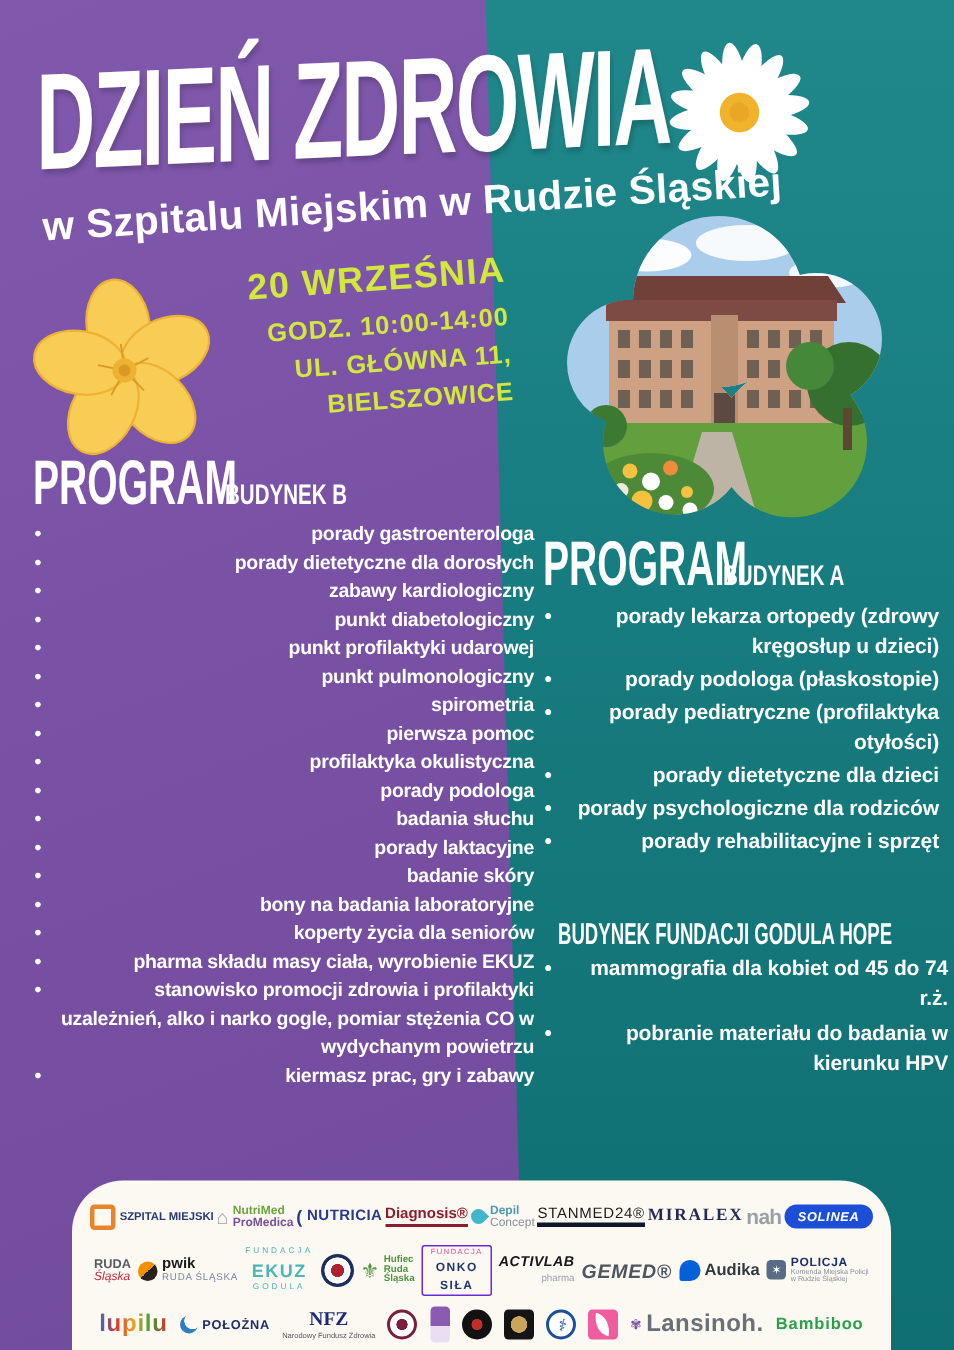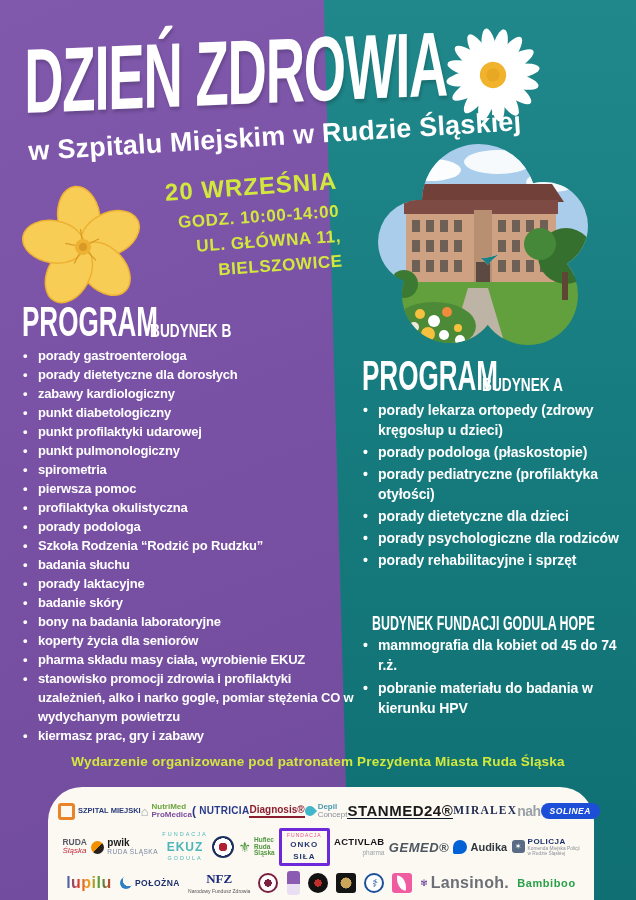--- a/index.html
+++ b/index.html
@@ -32,21 +32,21 @@
   .head-main{position:absolute;left:0;bottom:0;font-size:42px;transform:scale(0.62,1) ;}
   .head-sub{position:absolute;bottom:4px;font-size:19px;transform:scale(0.72,1);}
   .prog-b{left:22px;top:300px;width:334px;}
   .prog-b .head-sub{left:128px;}
   .prog-a{left:362px;top:354px;width:264px;}
   .prog-a .head-sub{left:120px;}
   .godula{left:362px;top:612px;width:270px;}
   .godula-head{font-size:20px;font-weight:bold;white-space:nowrap;
     transform:scale(0.62,1);transform-origin:left bottom;margin-left:10px;}
   ul.plist{list-style:none;margin:0;padding:0;font-weight:bold;}
-  ul.plist li{position:relative;padding-left:16px;}
+  ul.plist li{position:relative;padding-left:16px;text-align:right;}
   ul.plist li::before{content:"•";position:absolute;left:1px;top:0;}
   .list-b{margin-top:8px;font-size:13px;line-height:19px;letter-spacing:-0.2px;}
   .list-a{margin-top:8px;font-size:14px;line-height:20px;letter-spacing:-0.1px;}
   .list-a li{margin-bottom:2px;}
   .list-g{margin-top:6px;font-size:14px;line-height:20px;letter-spacing:-0.1px;margin-left:10px;}
   .list-g li{margin-bottom:3px;}
   
   .photo-bloom{position:absolute;left:376px;top:144px;width:212px;height:204px;}
   
   .patronage{position:absolute;left:0;top:754px;width:100%;text-align:center;
@@ -63,43 +63,43 @@
   .lg-szpital b{color:#273a7a;font-size:7.5px;}
   .lg-nutrimed i{color:#9aa0a8;font-size:13px;font-style:normal;}
   .lg-nutrimed .l1{color:#6aa53e;font-size:8px;font-weight:bold;}
   .lg-nutrimed .l2{color:#7a4e9e;font-size:8px;font-weight:bold;}
   .lg-nutricia{color:#283a8c;font-size:10px;font-weight:bold;letter-spacing:.3px;}
   .lg-nutricia i{font-style:normal;font-size:12px;}
   .lg-diagnosis{color:#8c1d2f;font-size:10px;font-weight:bold;border-bottom:2px solid #8c1d2f;padding-bottom:1px;}
   .lg-depil i{width:10px;height:10px;border-radius:50% 0 50% 50%;background:#3fb6c9;display:inline-block;transform:rotate(45deg);}
   .lg-depil .l1{color:#4a9ab0;font-size:8px;font-weight:bold;}
   .lg-depil .l2{color:#8a8f98;font-size:8px;}
-  .lg-stanmed .l1{color:#1a1a1a;font-size:15px;font-weight:bold;letter-spacing:.5px;border-bottom:1px solid #0f172a;}
+  .lg-stanmed .l1{color:#1a1a1a;font-size:10px;font-weight:normal;letter-spacing:.5px;border-bottom:3px solid #0f172a;}
   .lg-miralex{color:#232d54;font-family:"Liberation Serif",serif;font-size:11.5px;font-weight:bold;letter-spacing:1.2px;}
   .lg-nah{color:#9aa0a6;font-size:14px;font-weight:bold;letter-spacing:-0.5px;}
   .lg-solinea{background:#1d4ed8;color:#fff;font-size:8.5px;font-weight:bold;font-style:italic;
     padding:4px 9px;border-radius:9px;letter-spacing:.5px;}
   
   .lg-ruda .l1{color:#5a5a66;font-size:8.5px;font-weight:bold;}
   .lg-ruda .l2{color:#c22a3a;font-size:8px;font-style:italic;}
   .lg-pwik i{width:13px;height:13px;border-radius:50%;background:linear-gradient(135deg,#f29100 50%,#26211c 50%);display:inline-block;}
   .lg-pwik .l1{color:#1c1c1c;font-size:10px;font-weight:bold;}
   .lg-pwik .l2{color:#7787a0;font-size:6.5px;letter-spacing:.5px;}
   .lg-hope{align-items:center;text-align:center;color:#4db6ba;}
   .lg-hope .l1,.lg-hope .l3{font-size:5.5px;letter-spacing:2px;}
   .lg-hope .l2{font-size:12px;letter-spacing:1px;font-weight:bold;}
   .badge{display:inline-block;}
   .badge-eagle{width:22px;height:22px;border-radius:50%;
     background:radial-gradient(circle,#b02030 0 27%,#fff 29% 55%,#1d2f5e 57% 100%);}
   .lg-hufiec i{color:#4e963e;font-size:14px;font-style:normal;}
   .lg-hufiec span{color:#4e963e;font-size:6.5px;font-weight:bold;}
-  .lg-onko{border:3px solid #6d28d9;padding:2px 5px;text-align:center;border-radius:2px;}
+  .lg-onko{border:1px solid #6d28d9;padding:2px 5px;text-align:center;border-radius:2px;}
   .lg-onko .l1{color:#e84c8b;font-size:5px;letter-spacing:1px;}
   .lg-onko .l2,.lg-onko .l3{color:#23356e;font-size:8px;font-weight:bold;letter-spacing:1px;}
-  .lg-activlab .l1{color:#15151a;font-size:9.5px;font-weight:bold;letter-spacing:.3px;}
+  .lg-activlab .l1{color:#15151a;font-size:9.5px;font-weight:bold;font-style:italic;letter-spacing:.3px;}
   .lg-activlab .l2{color:#9aa2aa;font-size:6.5px;align-self:flex-end;}
   .lg-gemed{color:#4c565e;font-size:13px;font-weight:bold;font-style:italic;letter-spacing:.5px;}
   .lg-audika i{width:14px;height:14px;border-radius:50% 50% 50% 12%;background:#0062d6;display:inline-block;}
   .lg-audika b{color:#31383f;font-size:11px;}
   .lg-policja i{width:13px;height:13px;border-radius:3px;background:#5a6b85;display:inline-flex;
     align-items:center;justify-content:center;color:#fff;font-size:8px;font-style:normal;}
   .lg-policja .l1{color:#1b2f6b;font-size:8px;font-weight:bold;letter-spacing:.5px;}
   .lg-policja .l2,.lg-policja .l3{color:#8a8f98;font-size:4.8px;}
   
   .lg-lupilu b{font-size:16px;letter-spacing:.5px;
@@ -259,21 +259,20 @@
         <li>porady gastroenterologa</li>
         <li>porady dietetyczne dla dorosłych</li>
         <li>zabawy kardiologiczny</li>
         <li>punkt diabetologiczny</li>
         <li>punkt profilaktyki udarowej</li>
         <li>punkt pulmonologiczny</li>
         <li>spirometria</li>
         <li>pierwsza pomoc</li>
         <li>profilaktyka okulistyczna</li>
         <li>porady podologa</li>
-        <li>Szkoła Rodzenia “Rodzić po Rudzku”</li>
         <li>badania słuchu</li>
         <li>porady laktacyjne</li>
         <li>badanie skóry</li>
         <li>bony na badania laboratoryjne</li>
         <li>koperty życia dla seniorów</li>
         <li>pharma składu masy ciała, wyrobienie EKUZ</li>
         <li>stanowisko promocji zdrowia i profilaktyki uzależnień, alko i narko gogle, pomiar stężenia CO w wydychanym powietrzu</li>
         <li>kiermasz prac, gry i zabawy</li>
       </ul>
   </div>
@@ -294,21 +293,20 @@
   </div>
 
   <div class="section godula">
     <div class="godula-head">BUDYNEK FUNDACJI GODULA HOPE</div>
     <ul class="plist list-g">
         <li>mammografia dla kobiet od 45 do 74 r.ż.</li>
         <li>pobranie materiału do badania w kierunku HPV</li>
       </ul>
   </div>
 
-  <div class="patronage">Wydarzenie organizowane pod patronatem Prezydenta Miasta Ruda Śląska</div>
 
   <div class="footer-panel">
     <div class="logo-row">
       <span class="logo lg-szpital">
           <i></i>
           <b>SZPITAL MIEJSKI</b>
         </span>
       <span class="logo lg-nutrimed">
           <i>⌂</i>
           <span class="lcol">

